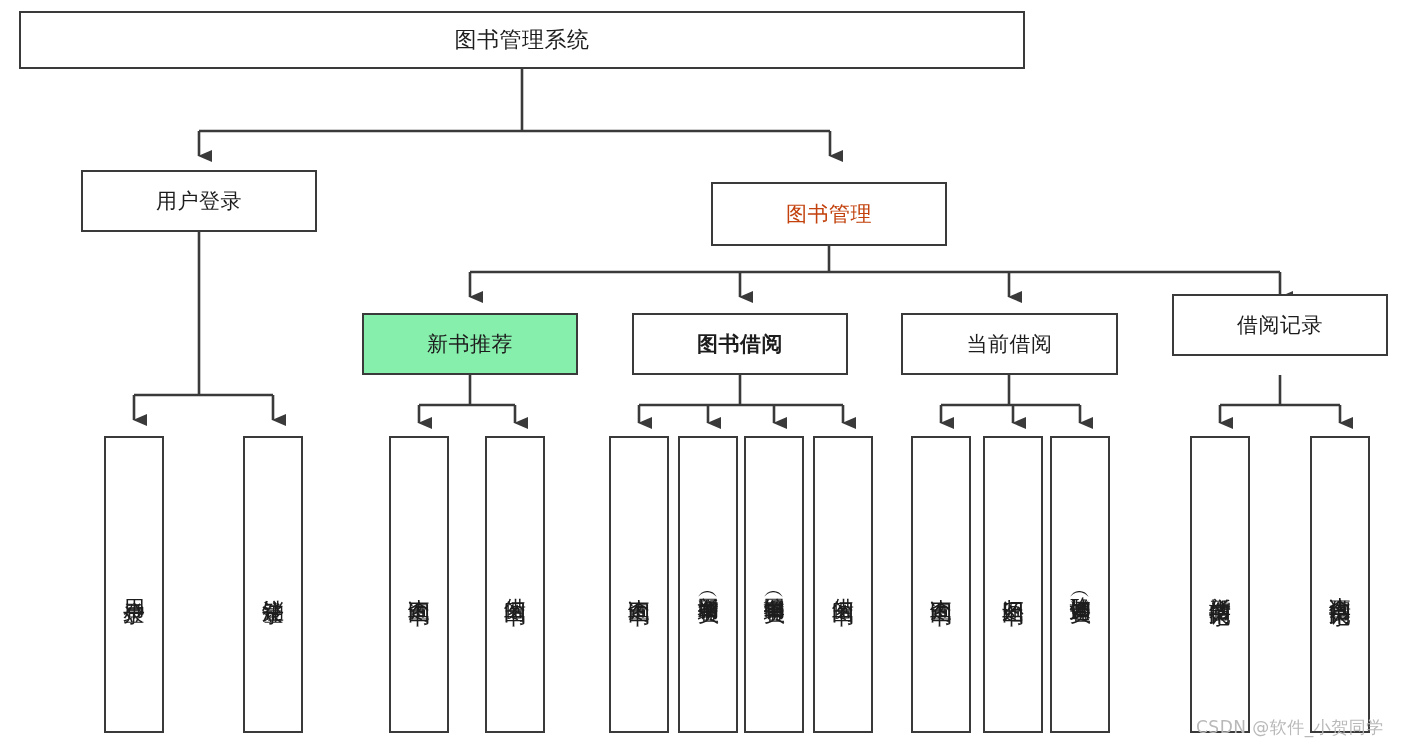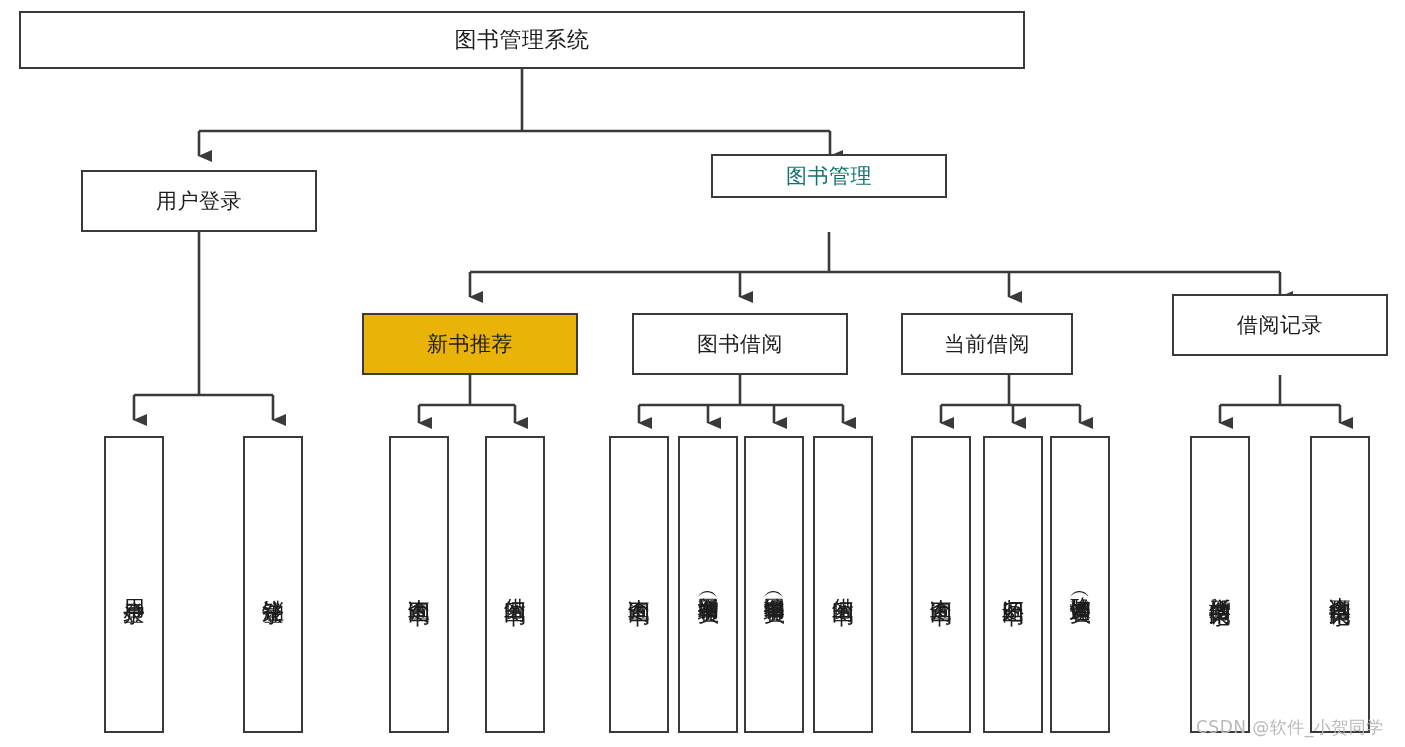--- a/index.html
+++ b/index.html
@@ -131,31 +131,31 @@
     </g>
   </svg>
 
   <div class="node h root" style="left: 19px; top: 11px; width: 1006px; height: 58px; border-color: rgb(58, 58, 58); background: rgb(255, 255, 255); color: rgb(29, 29, 29);">
     <span class="lbl">图书管理系统</span>
   </div>
 
   <div class="node h" style="left: 81px; top: 170px; width: 236px; height: 62px; border-color: rgb(58, 58, 58); background: rgb(255, 255, 255); color: rgb(29, 29, 29);">
     <span class="lbl">用户登录</span>
   </div>
-  <div class="node h" style="left: 711px; top: 154px; width: 236px; height: 44px; border-color: rgb(58, 58, 58); background: rgb(255, 255, 255); color: #0f766e;">
+  <div class="node h" style="left: 711px; top: 182px; width: 236px; height: 64px; border-color: rgb(58, 58, 58); background: rgb(255, 255, 255); color: #c2410c;">
     <span class="lbl">图书管理</span>
   </div>
 
-  <div class="node h" style="left: 362px; top: 313px; width: 216px; height: 62px; border-color: rgb(58, 58, 58); background: #eab308; color: rgb(29, 29, 29);">
+  <div class="node h" style="left: 362px; top: 313px; width: 216px; height: 62px; border-color: rgb(58, 58, 58); background: #86efac; color: rgb(29, 29, 29);">
     <span class="lbl">新书推荐</span>
   </div>
-  <div class="node h" style="left: 632px; top: 313px; width: 216px; height: 62px; border-color: rgb(58, 58, 58); background: rgb(255, 255, 255); color: rgb(29, 29, 29);">
+  <div class="node h" style="left: 632px; top: 313px; width: 216px; height: 62px; border-color: rgb(58, 58, 58); background: rgb(255, 255, 255); color: rgb(29, 29, 29); font-weight: bold;">
     <span class="lbl">图书借阅</span>
   </div>
-  <div class="node h" style="left: 901px; top: 313px; width: 172px; height: 62px; border-color: rgb(58, 58, 58); background: rgb(255, 255, 255); color: rgb(29, 29, 29);">
+  <div class="node h" style="left: 901px; top: 313px; width: 217px; height: 62px; border-color: rgb(58, 58, 58); background: rgb(255, 255, 255); color: rgb(29, 29, 29);">
     <span class="lbl">当前借阅</span>
   </div>
   <div class="node h" style="left: 1172px; top: 294px; width: 216px; height: 62px; border-color: rgb(58, 58, 58); background: rgb(255, 255, 255); color: rgb(29, 29, 29);">
     <span class="lbl">借阅记录</span>
   </div>
 
   <div class="node v" style="left: 104px; top: 436px; width: 60px; height: 297px; border-color: rgb(58, 58, 58); background: rgb(255, 255, 255); color: rgb(29, 29, 29);">
     <span class="lbl">用户登录</span>
   </div>
   <div class="node v" style="left: 243px; top: 436px; width: 60px; height: 297px; border-color: rgb(58, 58, 58); background: rgb(255, 255, 255); color: rgb(29, 29, 29);">

